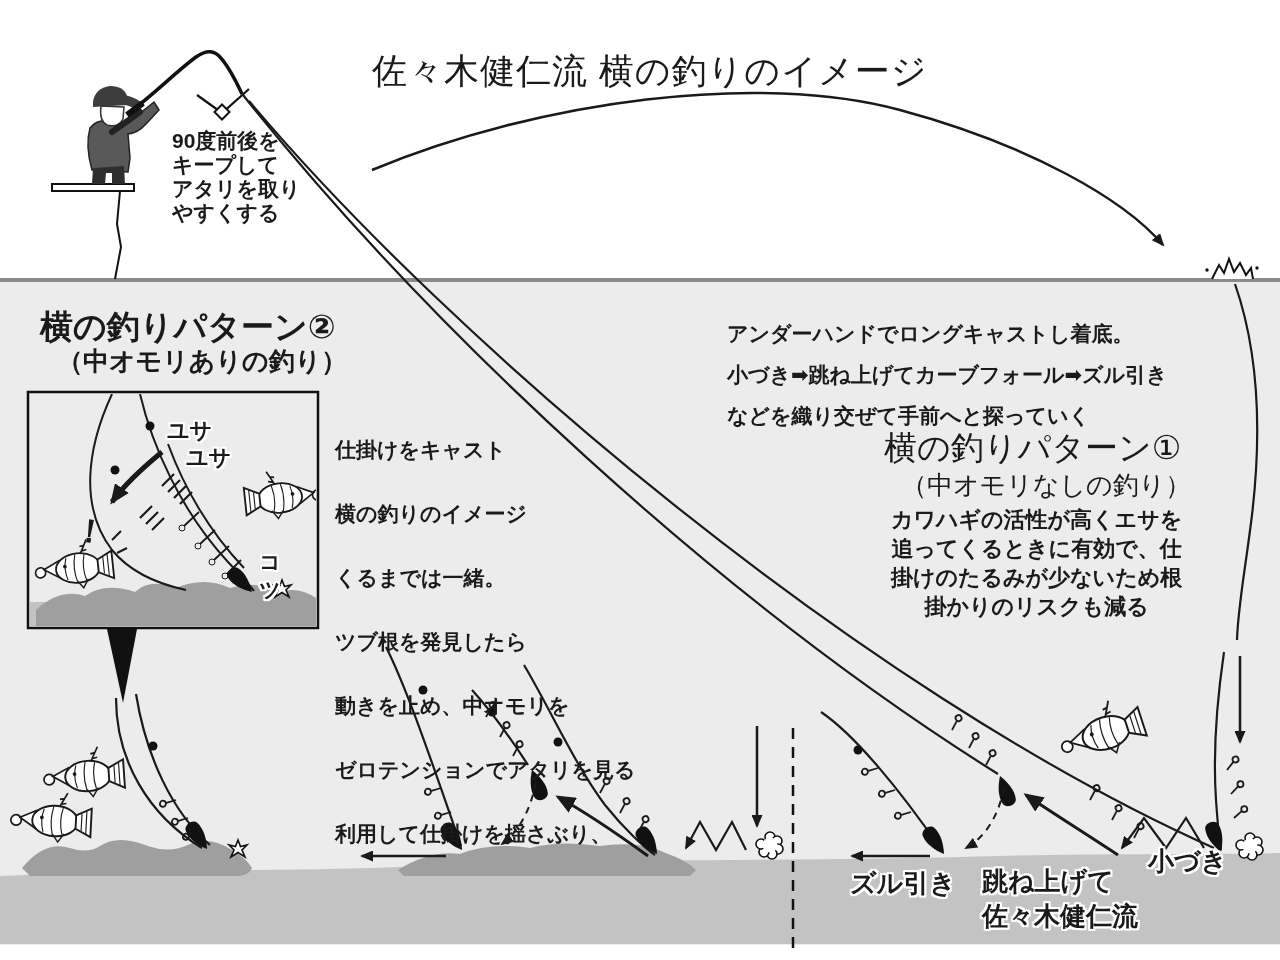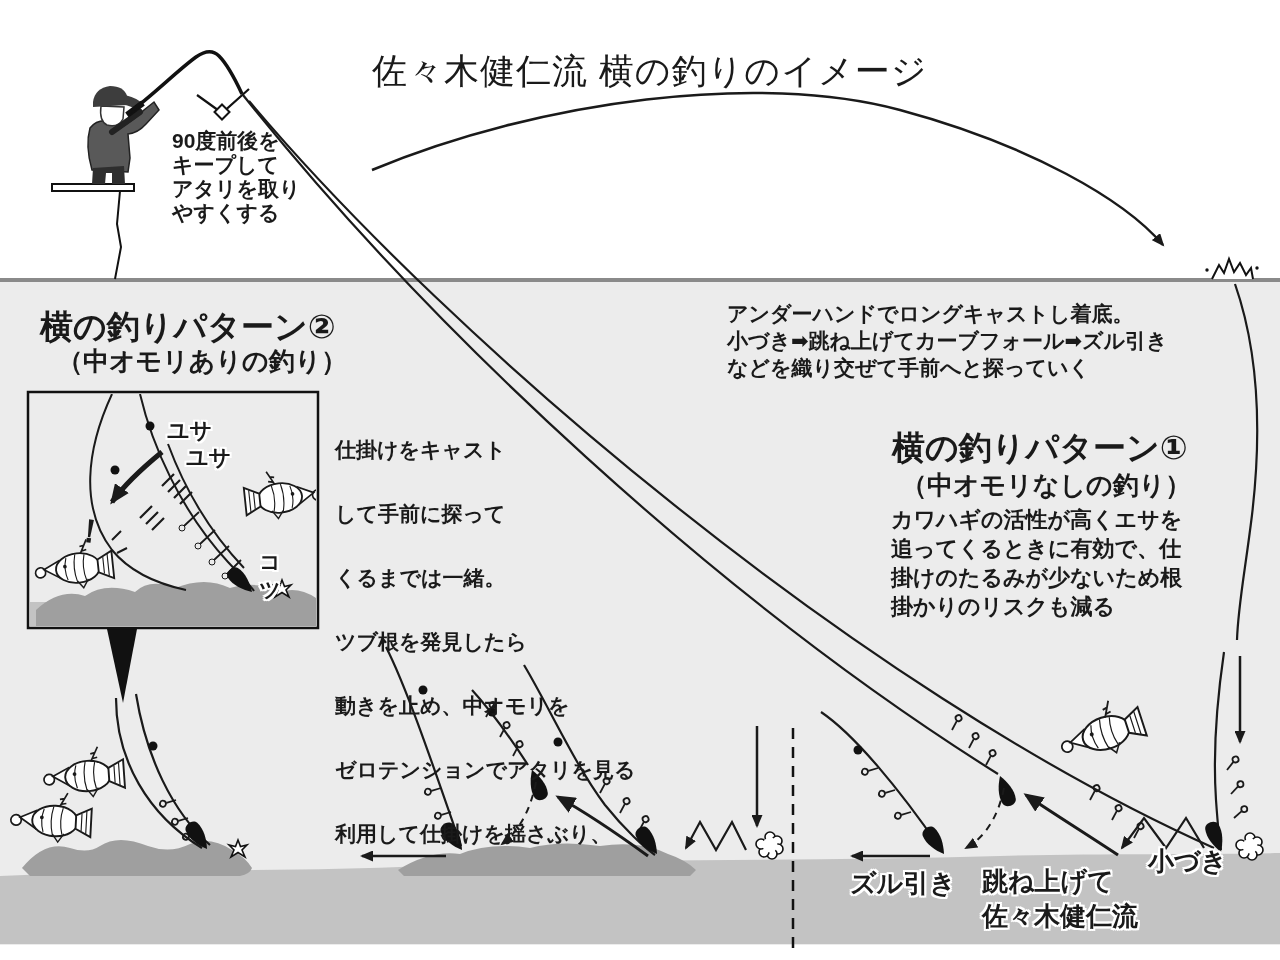--- a/index.html
+++ b/index.html
@@ -7,25 +7,25 @@
           font-family:"Liberation Sans","DejaVu Sans",sans-serif;color:#1a1a1a;}
   svg.art{position:absolute;left:0;top:0;}
   .txt{position:absolute;white-space:nowrap;color:#1a1a1a;}
   .col{display:flex;flex-direction:column;}
   .halo{text-shadow:-2px -2px 0 #fff,2px -2px 0 #fff,-2px 2px 0 #fff,2px 2px 0 #fff,
         0 -2px 0 #fff,0 2px 0 #fff,-2px 0 0 #fff,2px 0 0 #fff;}
   .title{left:372px;top:48px;font-size:35px;font-weight:400;letter-spacing:1px;}
   .rod-note{left:172px;top:129px;font-size:21px;font-weight:700;line-height:24px;}
   .p2-title{left:40px;top:305px;font-size:33px;font-weight:800;}
   .p2-sub{left:57px;top:344px;font-size:26px;font-weight:800;}
-  .cast-note{left:727px;top:300px;font-size:21px;font-weight:700;line-height:27px;}
+  .cast-note{left:727px;top:320px;font-size:21px;font-weight:700;line-height:27px;gap:14px;}
   .p2-desc{left:335px;top:437px;font-size:21px;font-weight:700;line-height:25px;gap:39px;}
-  .p1-title{left:884px;top:426px;font-size:33px;font-weight:700;margin-left:8px;}
-  .p1-sub{left:901px;top:468px;font-size:26px;font-weight:700;}
-  .p1-desc{left:891px;top:505px;font-size:22px;font-weight:700;line-height:29px;}
+  .p1-title{left:884px;top:426px;font-size:33px;font-weight:400;}
+  .p1-sub{left:901px;top:468px;font-size:26px;font-weight:400;}
+  .p1-desc{left:891px;top:505px;font-size:22px;font-weight:700;line-height:29px;align-items:center;}
   .yusa1{left:167px;top:416px;font-size:22px;font-weight:700;}
   .yusa2{left:186px;top:443px;font-size:22px;font-weight:700;}
   .kotsu{left:256px;top:544px;font-size:21px;font-weight:700;writing-mode:vertical-rl;}
   .alert{left:74px;top:510px;font-size:32px;font-weight:900;transform:rotate(8deg);}
   .lbl-zuru{left:850px;top:866px;font-size:26px;font-weight:800;}
   .lbl-hane{left:982px;top:864px;font-size:26px;font-weight:800;}
   .lbl-curve{left:982px;top:899px;font-size:26px;font-weight:800;}
   .lbl-kozuki{left:1148px;top:844px;font-size:26px;font-weight:800;}
 </style>
 </head>
@@ -241,21 +241,21 @@
 <div class="txt p2-sub">（中オモリありの釣り）</div>
 
 <div class="txt col cast-note">
   <span>アンダーハンドでロングキャストし着底。</span>
   <span>小づき➡跳ね上げてカーブフォール➡ズル引き</span>
   <span>などを織り交ぜて手前へと探っていく</span>
 </div>
 
 <div class="txt col p2-desc">
   <span>仕掛けをキャスト</span>
-  <span>して手前に探って</span>
+  <span>横の釣りのイメージ</span>
   <span>くるまでは一緒。</span>
   <span>ツブ根を発見したら</span>
   <span>動きを止め、中オモリを</span>
   <span>ゼロテンションでアタリを見る</span>
   <span>利用して仕掛けを揺さぶり、</span>
 </div>
 
 <div class="txt p1-title">横の釣りパターン①</div>
 <div class="txt p1-sub">（中オモリなしの釣り）</div>
 <div class="txt col p1-desc">

